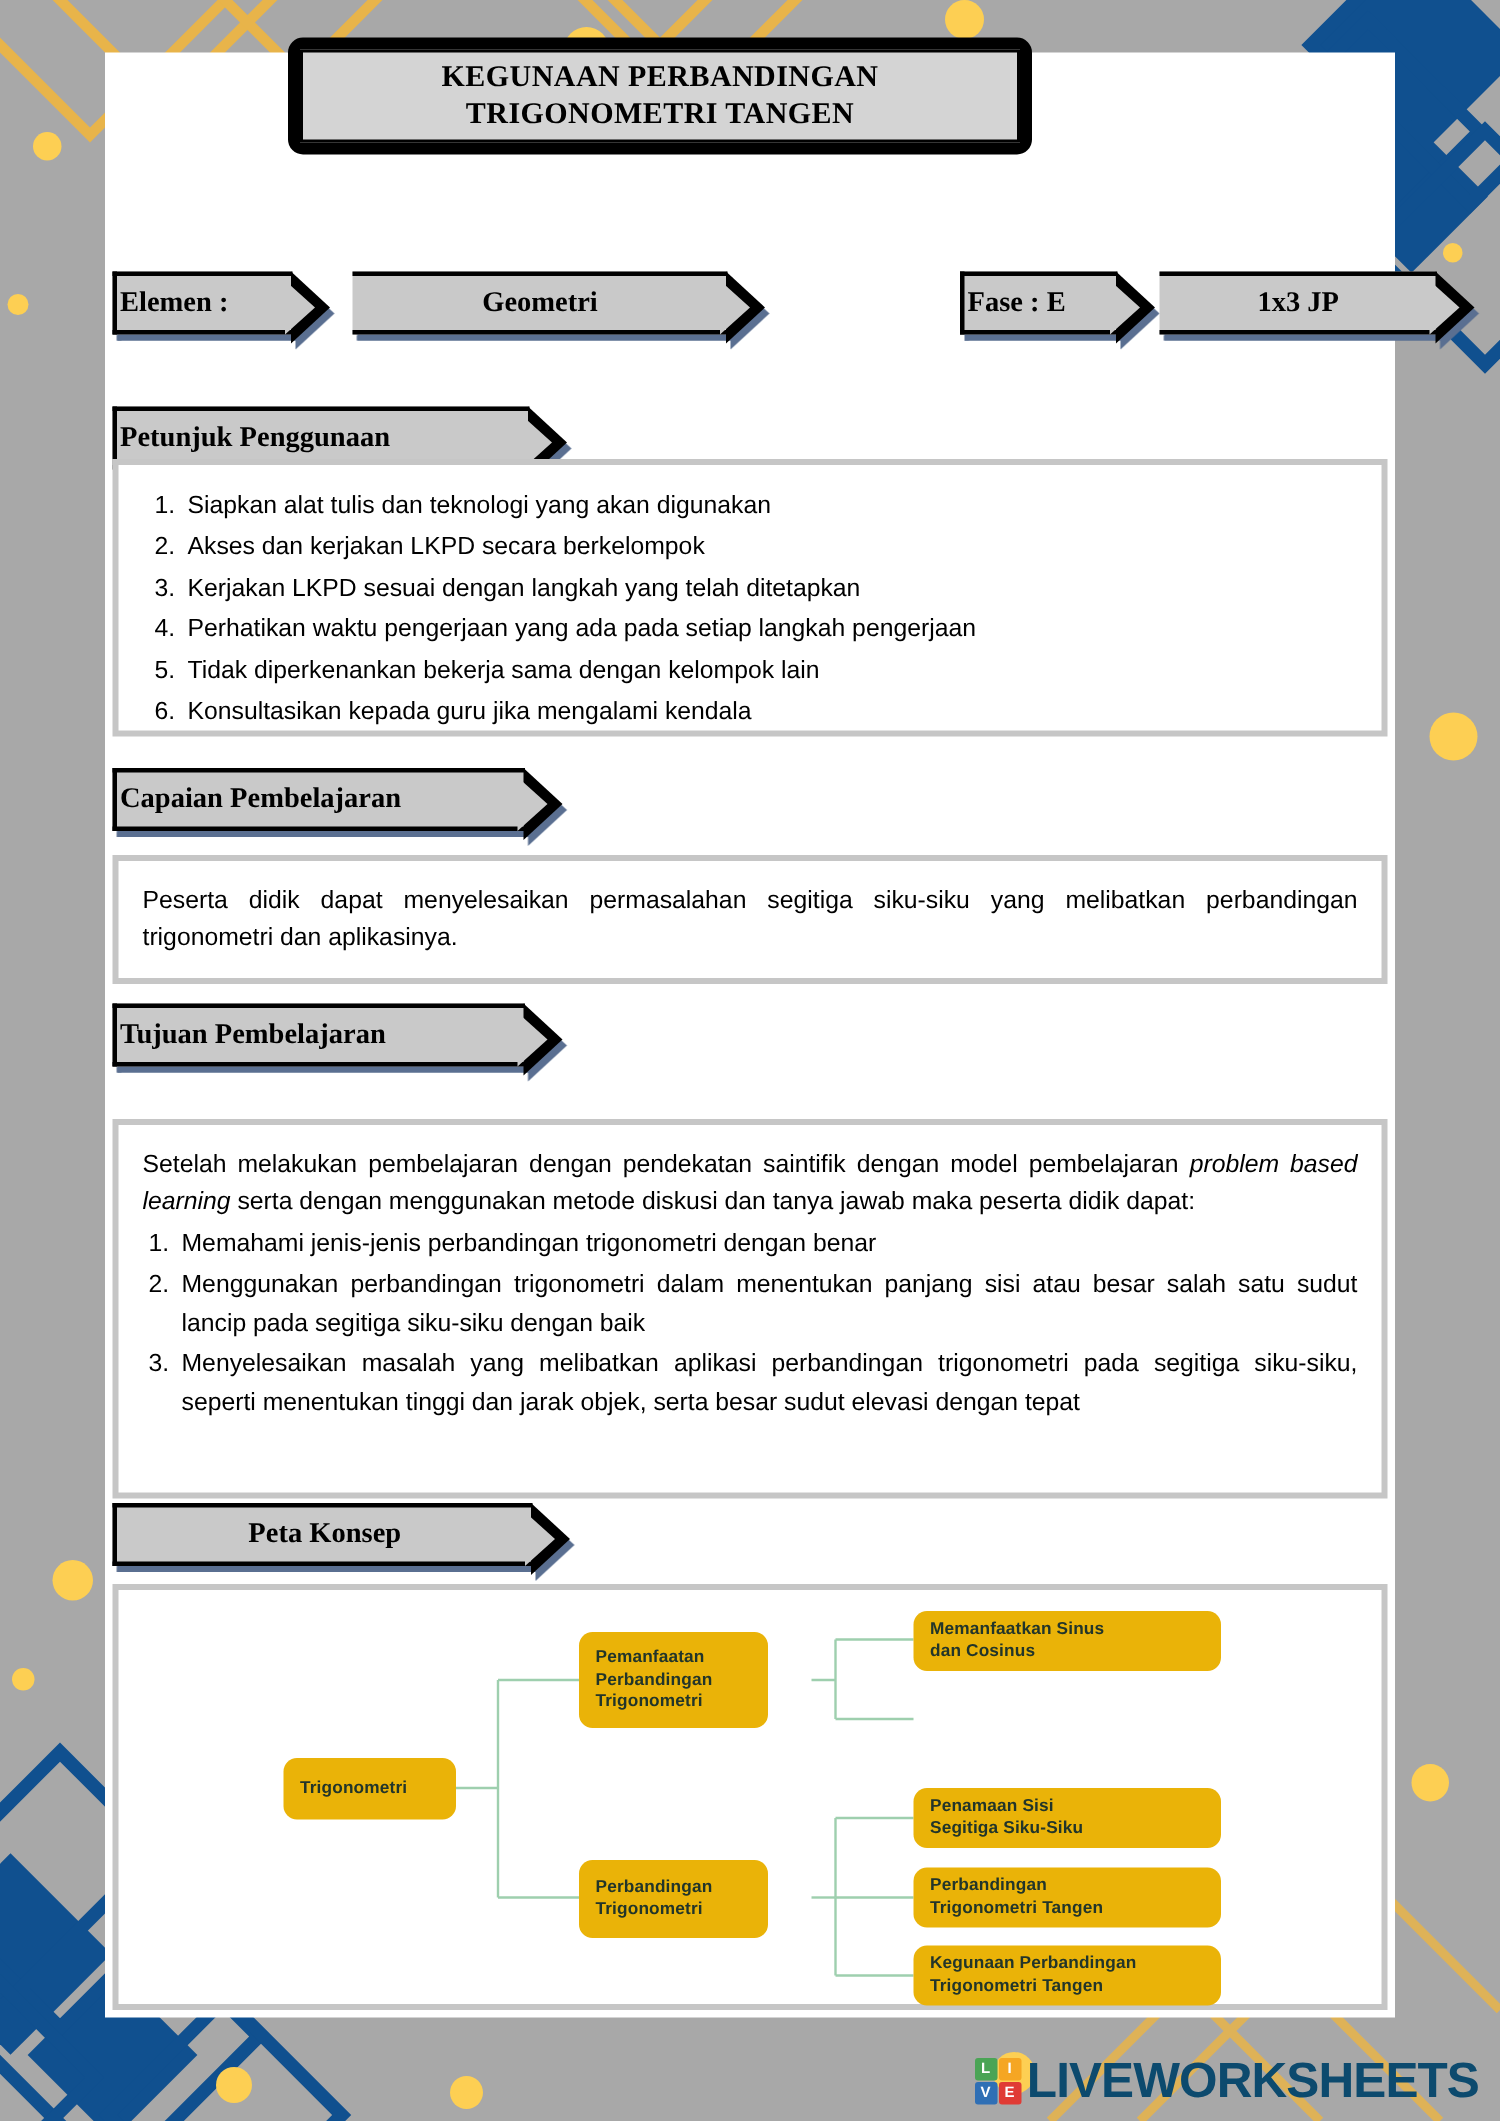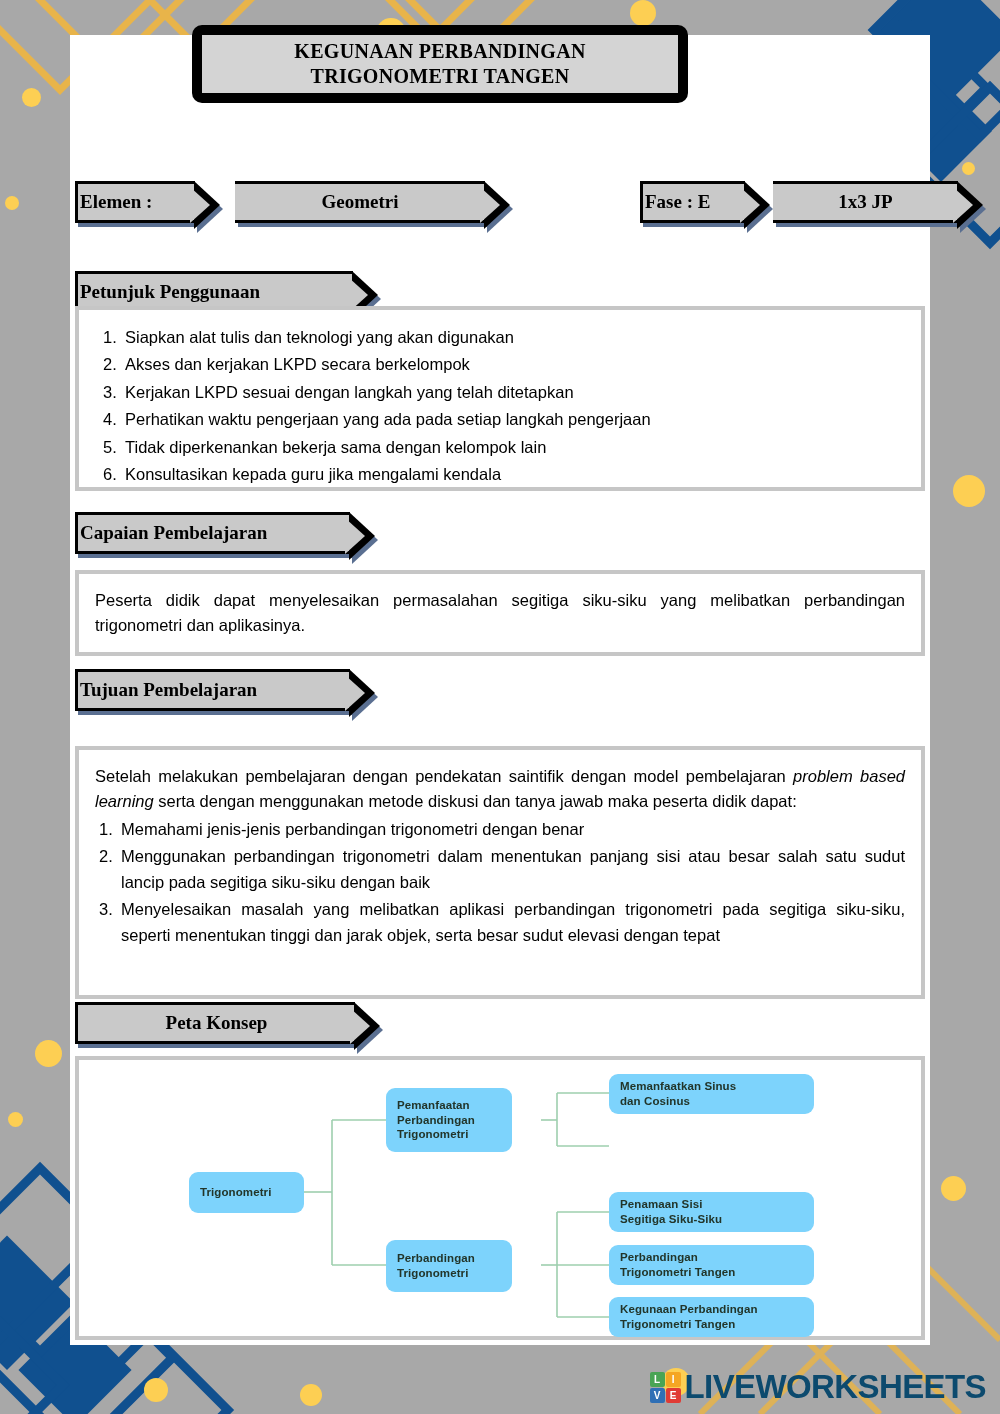--- a/index.html
+++ b/index.html
@@ -129,21 +129,21 @@
     margin-bottom: 1px;
   }
   .olist li .num { width: 26px; flex: none; padding-left: 4px; }
   .olist li .txt { flex: 1; text-align: justify; }
 
   
   .map-box { position: absolute; z-index: 6; }
   .map-canvas { position: relative; width: 100%; height: 100%; }
   .node {
     position: absolute;
-    background: #7dd3fc;
+    background: #eab308;
     border-radius: 9px;
     display: flex; align-items: center;
     padding: 8px 11px;
     font-size: 11.5px;
     font-weight: bold;
     line-height: 1.28;
     color: #22352a;
     letter-spacing: 0.1px;
   }
   .map-lines { position: absolute; inset: 0; }

